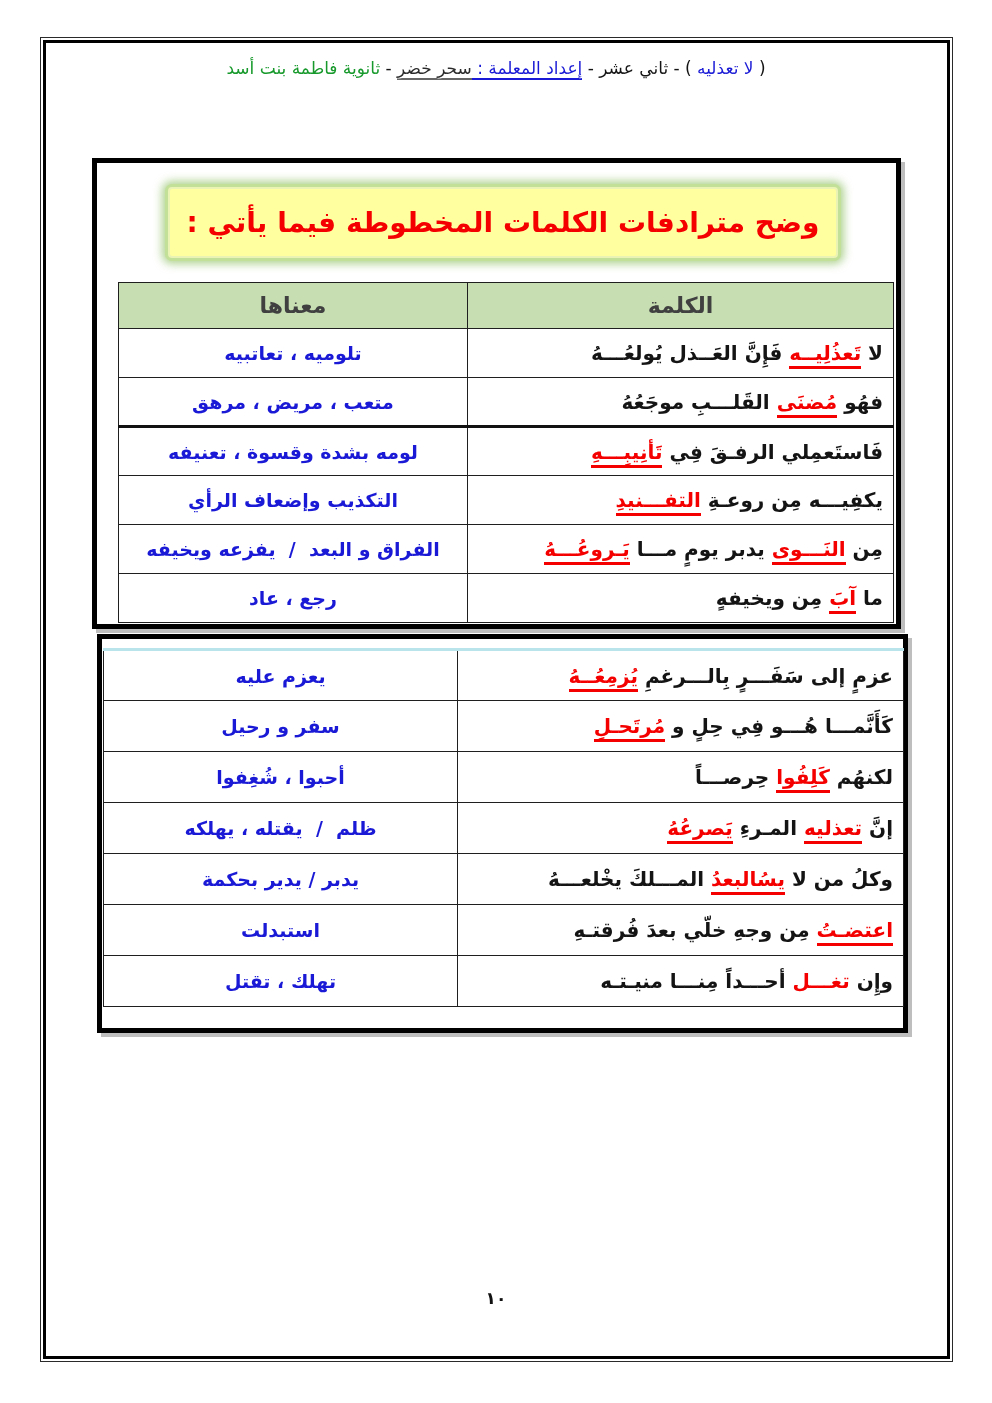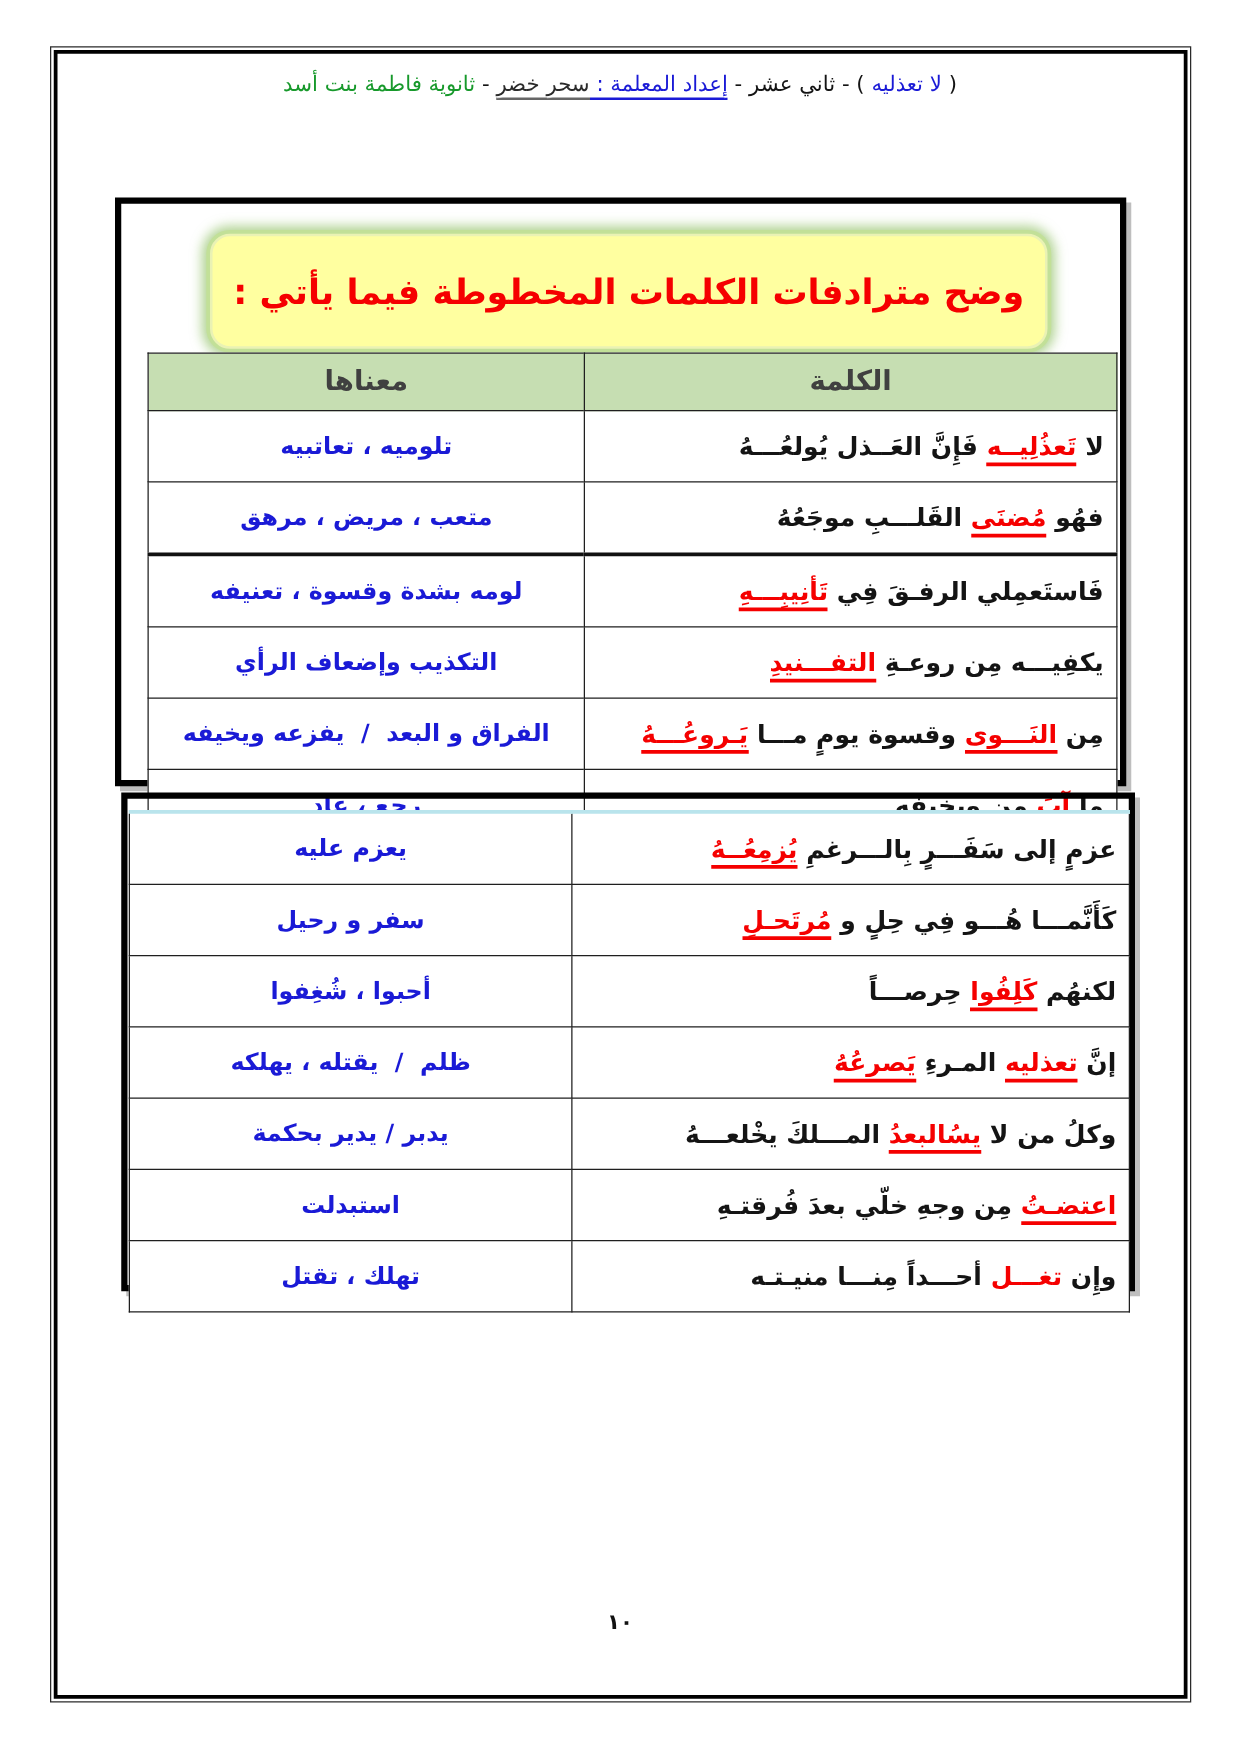--- a/index.html
+++ b/index.html
@@ -15,42 +15,42 @@
   .doc-header { position:absolute; top:58px; left:0; width:100%; text-align:center;
                 direction:rtl; font-size:17px; font-weight:normal; color:#222;
                 text-shadow:1px 1px 0 rgba(255,255,255,.55); }
 
   
   .box { position:absolute; border:5px solid #000; }
   .box1 { left:92px;  top:158px; width:809px; height:471px; box-shadow:4px 4px 0 rgba(125,125,125,.5); }
   .box2 { left:97px;  top:634px; width:811px; height:399px; box-shadow:4px 4px 0 rgba(125,125,125,.5); }
 
   
-  .banner { position:absolute; left:168px; top:187px; width:670px; height:92px;
+  .banner { position:absolute; left:168px; top:187px; width:670px; height:71px;
             background:var(--banner-bg,#ffffa0);
-            border:2px solid #eaf2b4; border-radius:16px;
+            border:2px solid #eaf2b4; border-radius:4px;
             box-shadow:0 0 0 3px #c2e098, 0 0 9px 6px rgba(125,182,75,.6);
             display:flex; align-items:center; justify-content:center; }
   .banner-text { color:var(--red,#ee0000); font-size:28px; font-weight:bold; direction:rtl; }
 
   
   .vtable { position:absolute; border-collapse:collapse; table-layout:fixed; background:#fff; }
   .table1 { left:118px; top:282px; width:775px; }
   .table2 { left:103px; top:648px; width:800px; border-top:3px solid var(--cyan-line,#b9e4ec); }
   .vtable td, .vtable th { border:1.5px solid #1f1f1f; overflow:visible; }
   .table1 thead th { height:46px; background:var(--header-bg,#c6deb2);
                      font-size:22px; font-weight:bold; color:#404040; text-align:center; }
   .table1 tbody td { height:49px; }
   .table1 tbody tr:nth-child(2) td { border-bottom:3px solid #111; }
   .table2 tbody td { height:51px; }
   .col-word    { width:426px; }  .col-meaning  { width:349px; }
   .col-word2   { width:446px; }  .col-meaning2 { width:354px; }
 
   .word-cell    { font-size:20px; font-weight:bold; color:#141414; text-align:right;
-                  padding:16px 10px; white-space:nowrap; direction:rtl; }
+                  padding:0 10px; white-space:nowrap; direction:rtl; }
   .meaning-cell { font-size:19px; font-weight:bold; color:var(--blue,#1a1ad6);
                   text-align:center; white-space:nowrap; direction:rtl; }
 
   
   .seg-k  { color:#141414; }
   .seg-r  { color:var(--red,#f50000); border-bottom:3px solid var(--red,#f50000); padding-bottom:1px; }
   .seg-rp { color:var(--red,#f50000); }
   .seg-b  { color:var(--blue,#1a1ad6); }
   .seg-bu { color:var(--blue,#1a1ad6); border-bottom:2px solid var(--blue,#1a1ad6); }
   .seg-ku { color:#2b2b2b; border-bottom:2px solid #666; }
@@ -98,21 +98,21 @@
         </tr>
         <tr>
           <td class="word-cell"><span class="seg-k">فَاستَعمِلي الرفـقَ فِي </span><span class="seg-r">تَأنِيبِـــهِ</span></td>
           <td class="meaning-cell">لومه بشدة وقسوة ، تعنيفه</td>
         </tr>
         <tr>
           <td class="word-cell"><span class="seg-k">يكفِيـــه مِن روعـةِ </span><span class="seg-r">التفـــنيدِ</span></td>
           <td class="meaning-cell">التكذيب وإضعاف الرأي</td>
         </tr>
         <tr>
-          <td class="word-cell"><span class="seg-k">مِن </span><span class="seg-r">النَـــوى</span><span class="seg-k"> وقسوة يومٍ مـــا </span><span class="seg-r">يَـروعُـــهُ</span></td>
+          <td class="word-cell"><span class="seg-k">مِن </span><span class="seg-r">النَـــوى</span><span class="seg-k"> يدبر يومٍ مـــا </span><span class="seg-r">يَـروعُـــهُ</span></td>
           <td class="meaning-cell">الفراق و البعد &nbsp;/&nbsp; يفزعه ويخيفه</td>
         </tr>
         <tr>
           <td class="word-cell"><span class="seg-k">ما </span><span class="seg-r">آبَ</span><span class="seg-k"> مِن ويخيفهٍ</span></td>
           <td class="meaning-cell">رجع ، عاد</td>
         </tr>
       </tbody>
   </table>
 
   <div class="box box2"></div>

